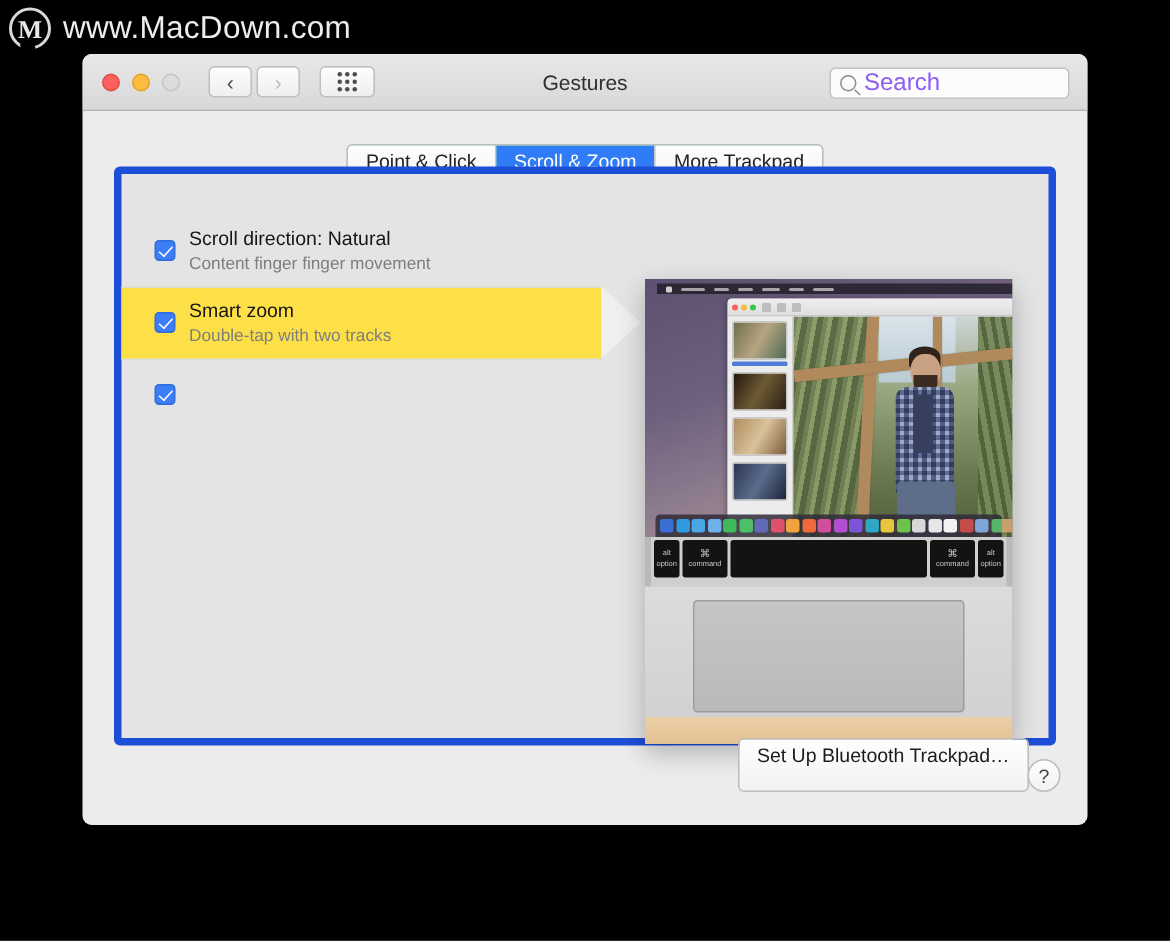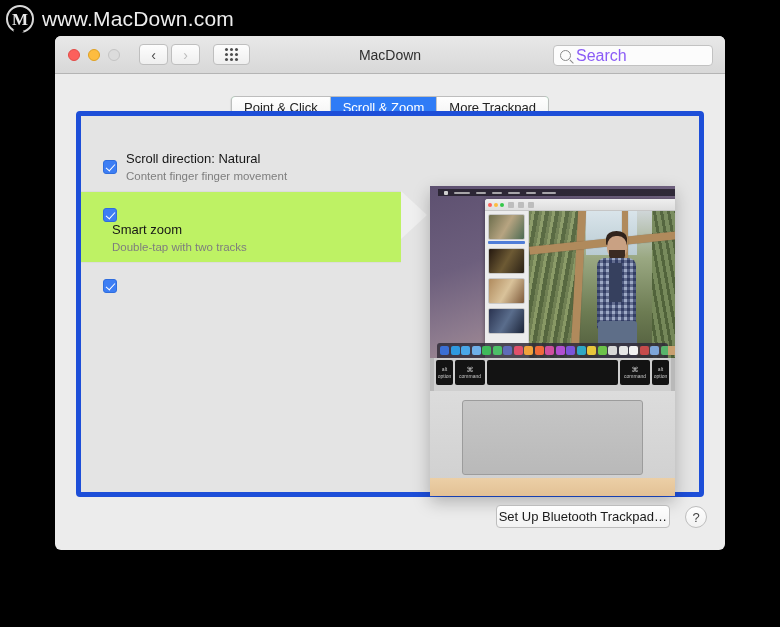--- a/index.html
+++ b/index.html
@@ -176,24 +176,23 @@
     width: 320px;
   }
   .opt-row {
     position: relative;
     display: flex;
     align-items: flex-start;
     padding: 7px 0 7px 22px;
     min-height: 46px;
   }
   .opt-row.selected {
-    background: #bef264;
+    background: #fde047;
     border-top: 1px solid #dcdcdc;
     border-bottom: 1px solid #dcdcdc;
-    flex-direction: column;
   }
   .opt-row.selected::after {
     content: "";
     position: absolute;
     right: -26px; top: -1px;
     width: 0; height: 0;
     border-top: 24px solid transparent;
     border-bottom: 24px solid transparent;
     border-left: 26px solid #efefef;
   }
@@ -406,23 +405,23 @@
   .desk {
     position: absolute;
     left: 0; right: 0; bottom: 0;
     height: 18px;
     background: linear-gradient(#eccfa6, #e3c195);
   }
 
   
   .btn-setup {
     position: absolute;
-    right: 55px; bottom: 22px;
-    height: 23px;
-    padding: 0 2px;
+    right: 39px; bottom: 22px;
+    height: 36px;
+    padding: 0 12px;
     line-height: 21px;
     font-size: 13px;
     color: #1b1b1b;
     background: linear-gradient(#fefefe,#f2f2f2);
     border: 1px solid #bdbdbd;
     border-radius: 4px;
     white-space: nowrap;
   }
   .btn-help {
     position: absolute;
@@ -465,21 +464,21 @@
             <i></i>
             <i></i>
             <i></i>
             <i></i>
             <i></i>
             <i></i>
             <i></i>
         </span>
       </div>
 
-      <div class="wtitle">MacDown</div>
+      <div class="wtitle">Gestures</div>
 
       <div class="searchwrap">
         <span class="mag"></span>
         <span class="search-ph">Search</span>
       </div>
     </div>
 
     <div class="tabbar">
       <div class="tab">Point &amp; Click</div>
       <div class="tab active">Scroll &amp; Zoom</div>

